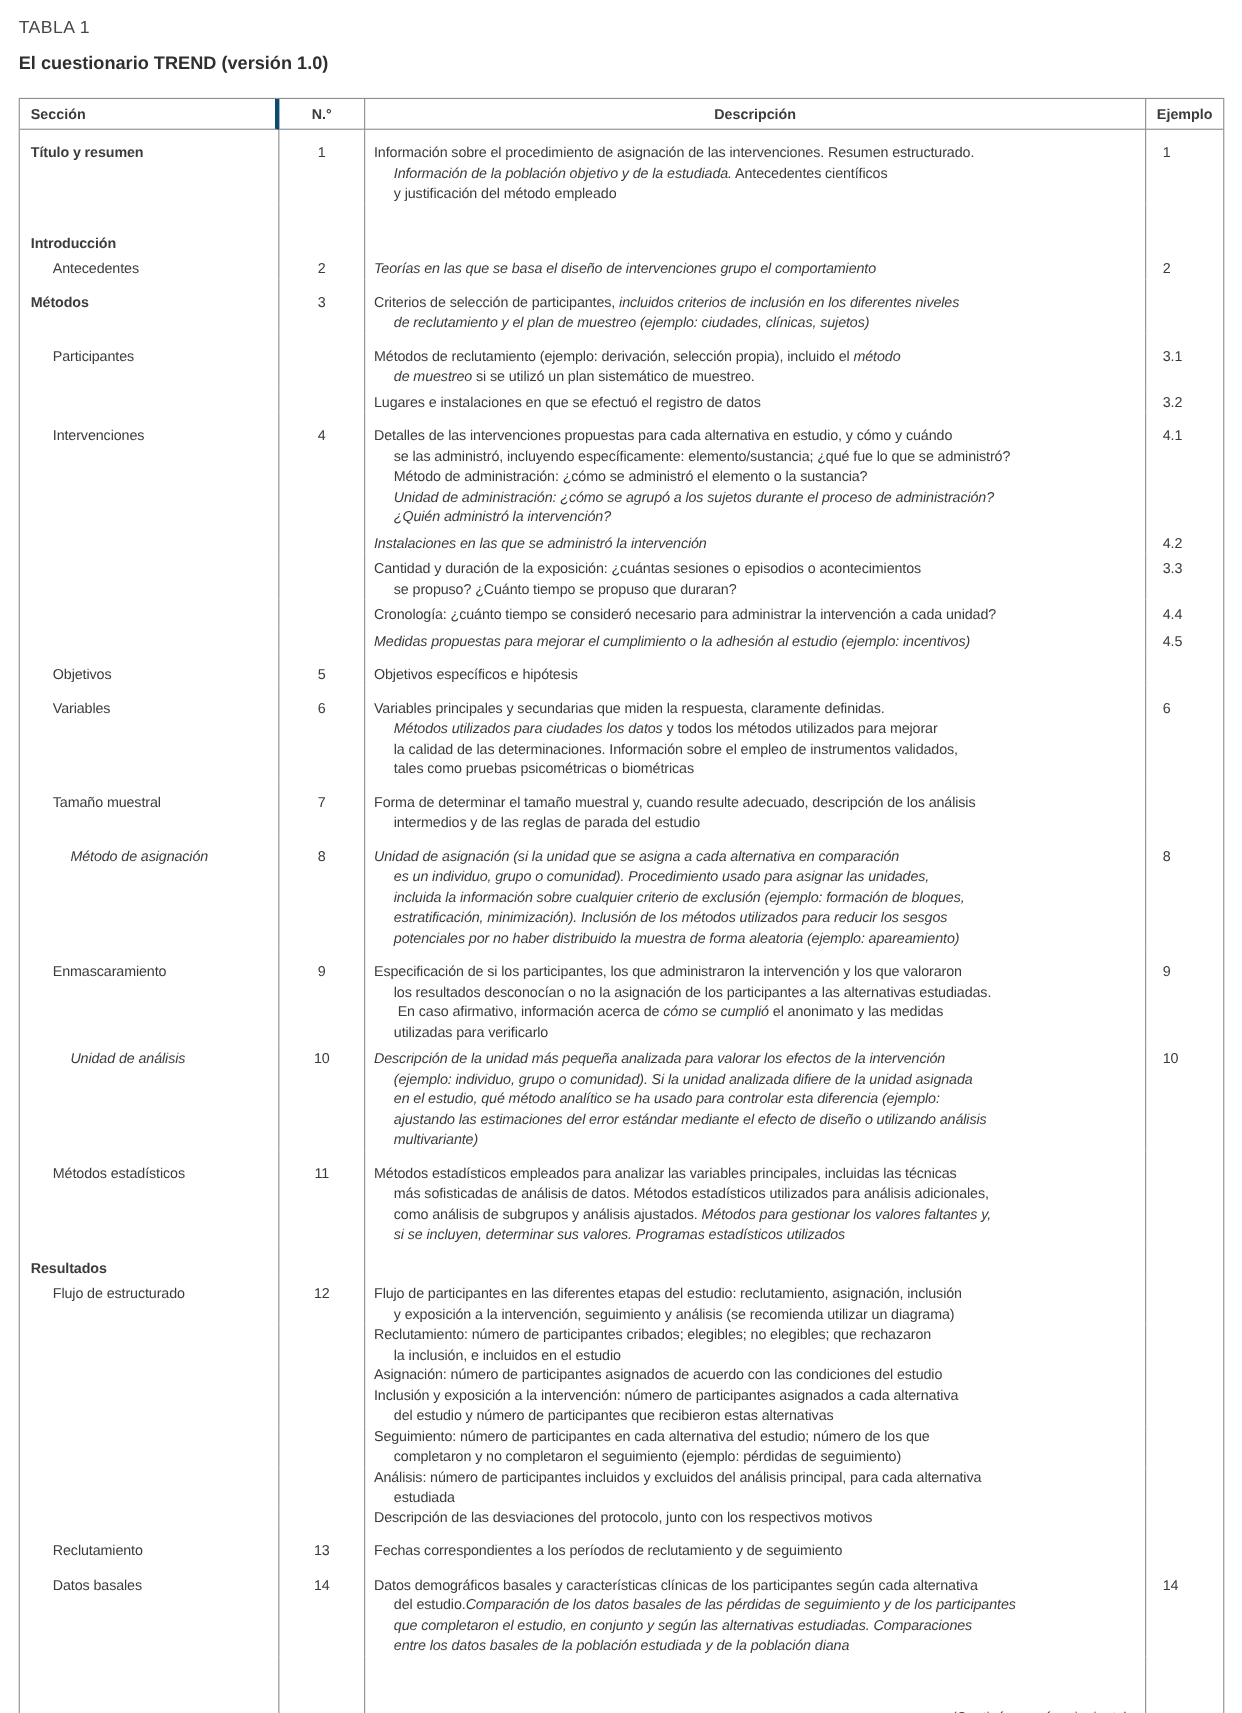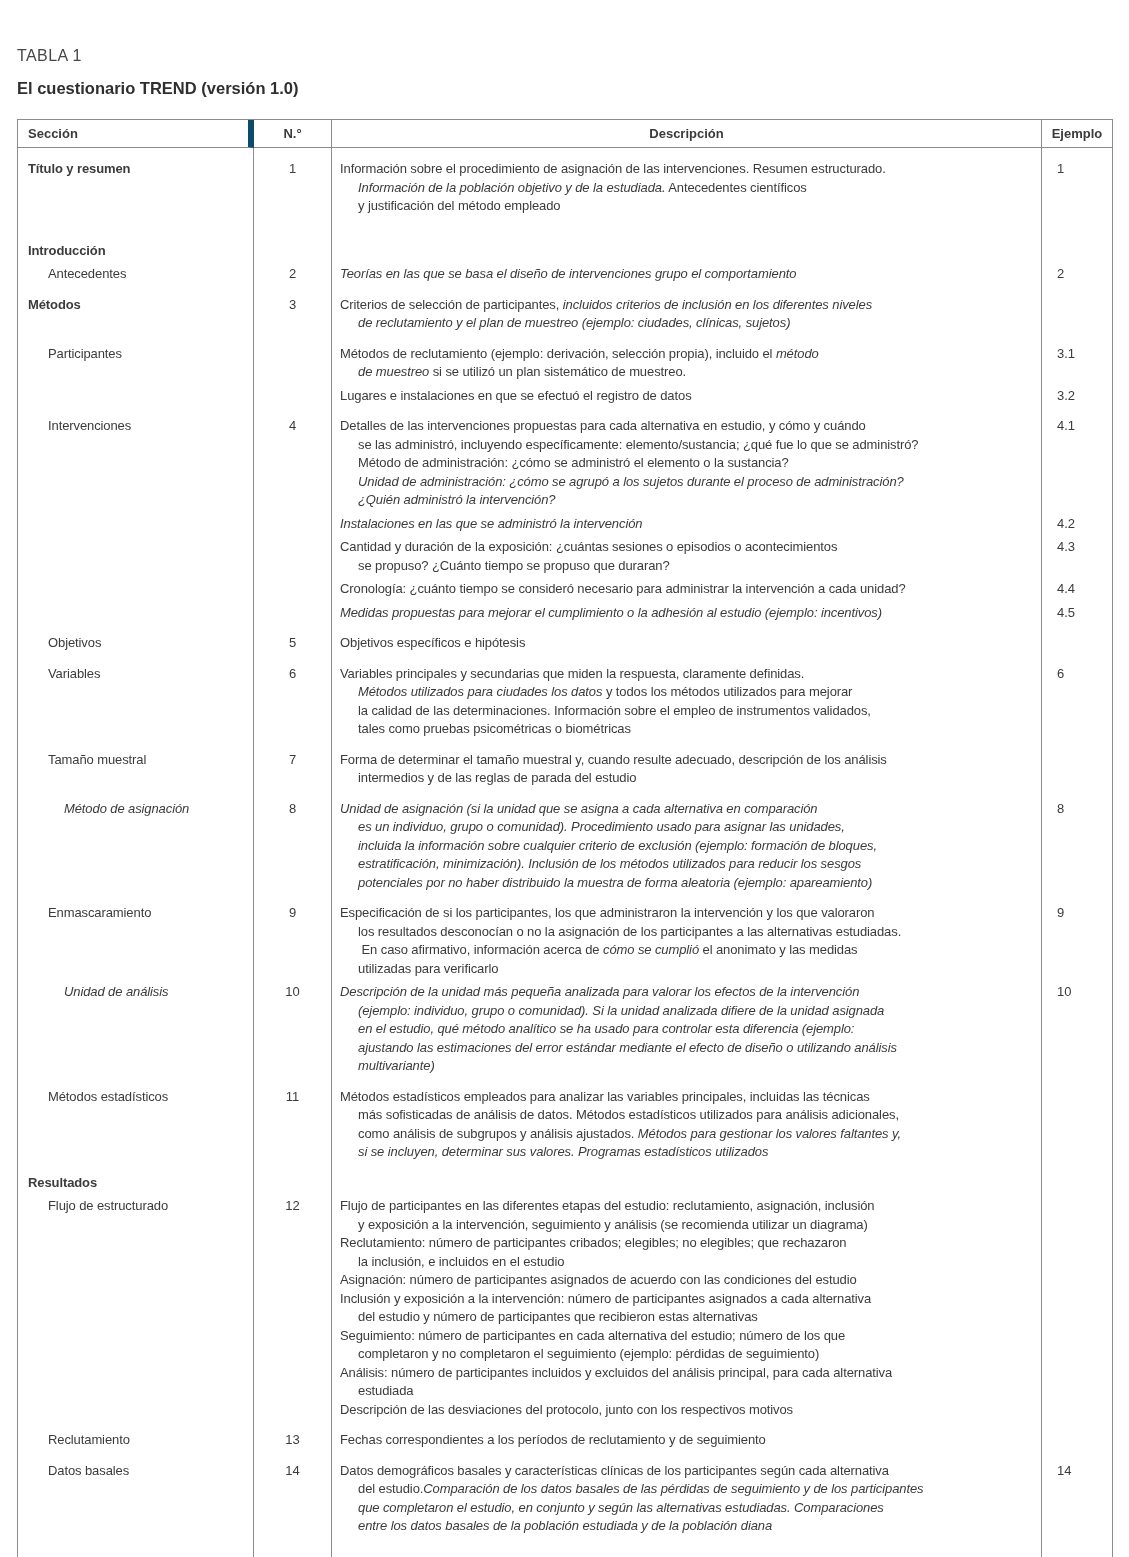--- a/index.html
+++ b/index.html
@@ -10,21 +10,20 @@
     font-family: "Liberation Sans", sans-serif;
     color: #3b3b3b;
   }
   .page { padding: 16px 17px 10px 17px; }
 
   .table-label {
     font-size: 16px;
     line-height: 19px;
     letter-spacing: 0.4px;
     color: #474747;
-    margin-top: 30px;
   }
   .table-title {
     font-size: 16.5px;
     line-height: 19px;
     font-weight: 700;
     margin-top: 14px;
     margin-bottom: 21px;
     color: #2f2f2f;
   }
 
@@ -35,21 +34,21 @@
     width: 1096px;
   }
   .th {
     border-bottom: 1px solid #8c8c8c;
     font-weight: 700;
     font-size: 13px;
     height: 28px;
     display: flex;
     align-items: center;
   }
-  .th-sec { padding-left: 10px; border-right: 6px solid #0c4a6e; }
+  .th-sec { padding-left: 10px; border-right: 4px solid #0c4a6e; }
   .th-num { justify-content: center; border-right: 1px solid #8c8c8c; }
   .th-desc { justify-content: center; border-right: 1px solid #8c8c8c; }
   .th-ej { justify-content: center; }
 
   .c-sec, .c-num, .c-desc, .c-ej {
     font-size: 13px;
     line-height: 18.5px;
     letter-spacing: -0.1px;
   }
   .c-sec { padding-left: 10px; padding-right: 6px; border-right: 1px solid #8c8c8c; }
@@ -147,21 +146,21 @@
       <div class="c-desc gap-block">
         <div class="desc-block"><span class="it">Instalaciones en las que se administró la intervención</span></div>
       </div>
       <div class="c-ej gap-block">4.2</div>
       <div class="c-sec gap-block"></div>
       <div class="c-num gap-block"></div>
       <div class="c-desc gap-block">
         <div class="desc-block"><span>Cantidad y duración de la exposición: ¿cuántas sesiones o episodios o acontecimientos
 se propuso? ¿Cuánto tiempo se propuso que duraran?</span></div>
       </div>
-      <div class="c-ej gap-block">4.3</div>
+      <div class="c-ej gap-block">3.3</div>
       <div class="c-sec gap-block"></div>
       <div class="c-num gap-block"></div>
       <div class="c-desc gap-block">
         <div class="desc-block"><span>Cronología: ¿cuánto tiempo se consideró necesario para administrar la intervención a cada unidad?</span></div>
       </div>
       <div class="c-ej gap-block">4.4</div>
       <div class="c-sec gap-block"></div>
       <div class="c-num gap-block"></div>
       <div class="c-desc gap-block">
         <div class="desc-block"><span class="it">Medidas propuestas para mejorar el cumplimiento o la adhesión al estudio (ejemplo: incentivos)</span></div>

